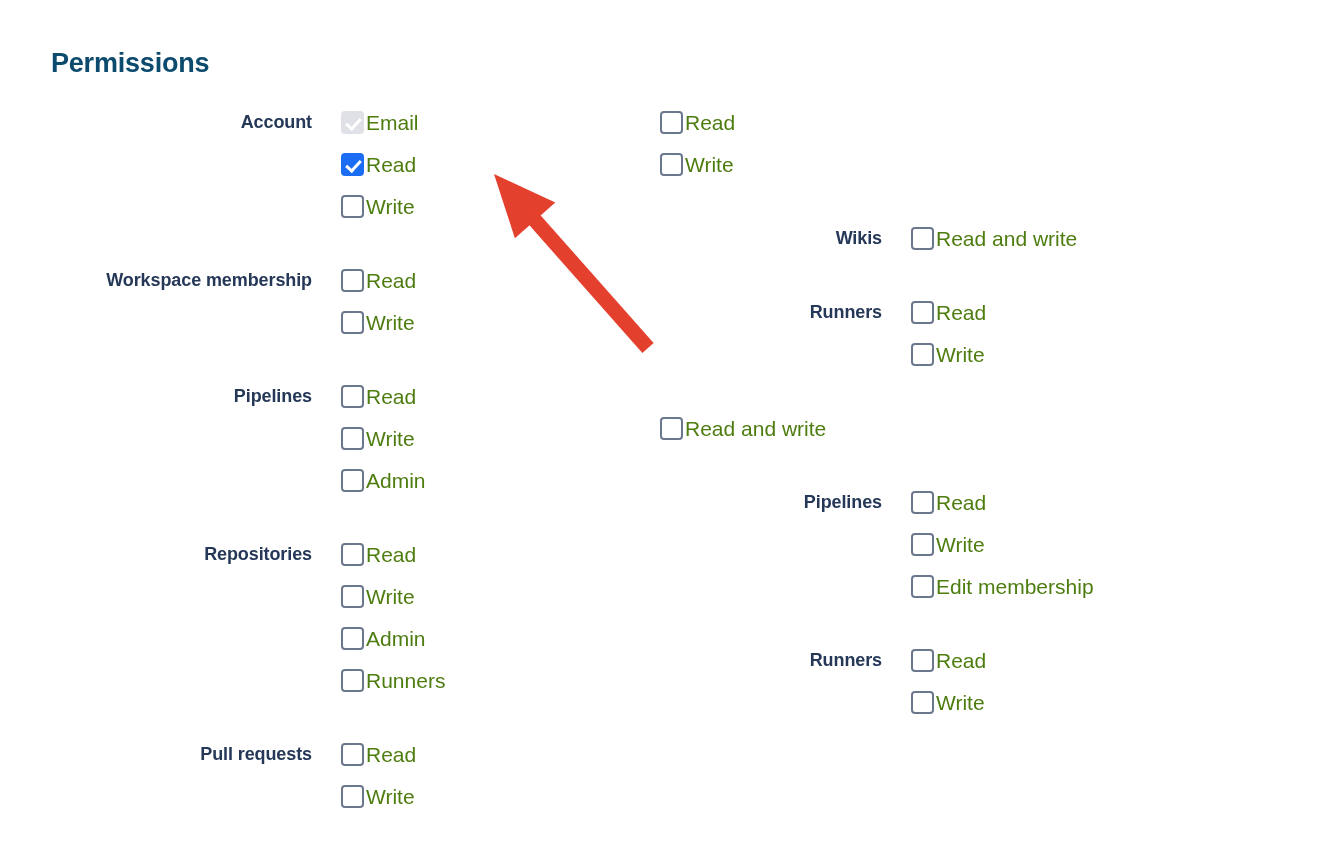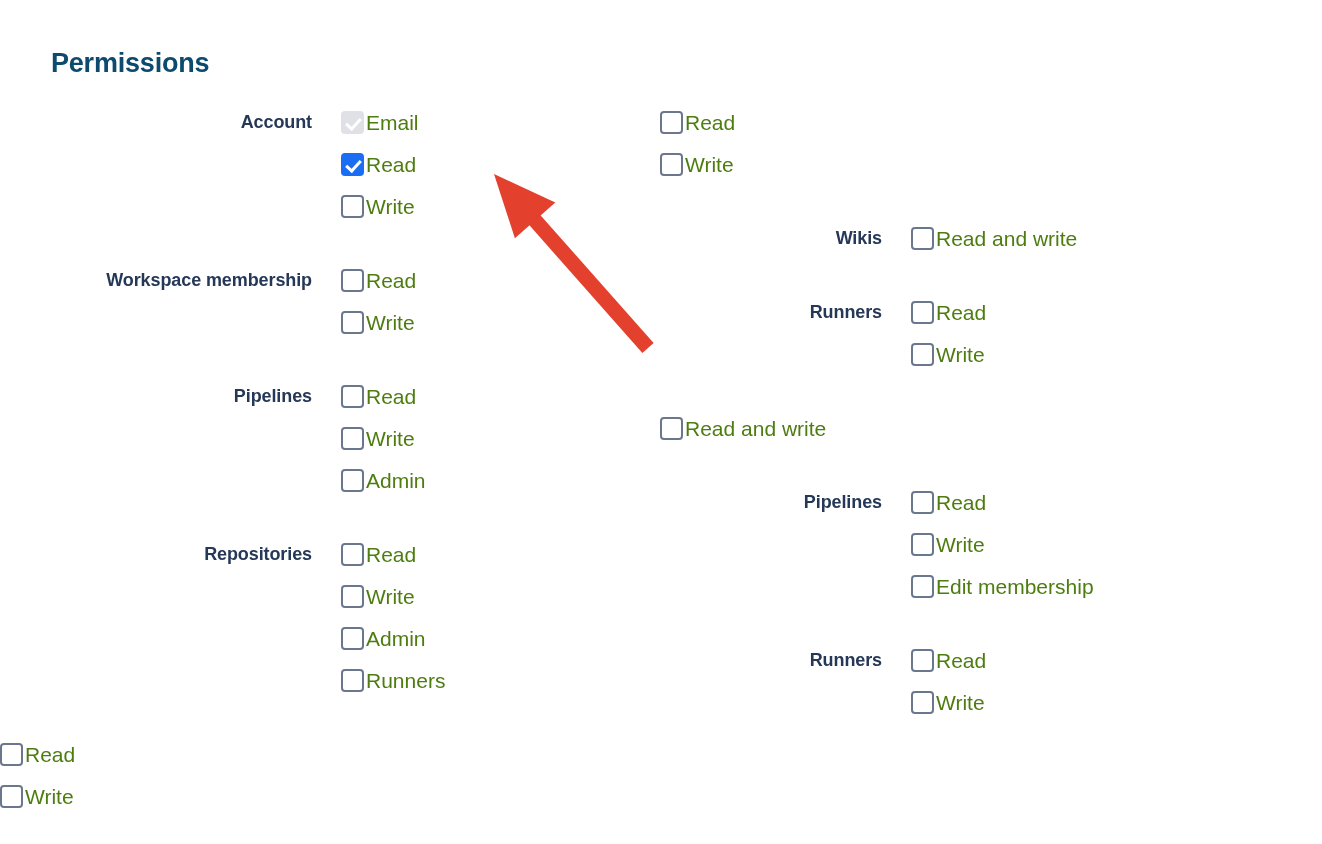--- a/index.html
+++ b/index.html
@@ -192,20 +192,21 @@
             <span class="cbox"></span>
             <span class="option-label">Admin</span>
           </label>
           <label class="option-row">
             <span class="cbox"></span>
             <span class="option-label">Runners</span>
           </label>
         </div>
       </div>
       <div class="perm-group">
+        <div class="group-label">Pull requests</div>
         <div class="group-options">
           <label class="option-row">
             <span class="cbox"></span>
             <span class="option-label">Read</span>
           </label>
           <label class="option-row">
             <span class="cbox"></span>
             <span class="option-label">Write</span>
           </label>
         </div>

